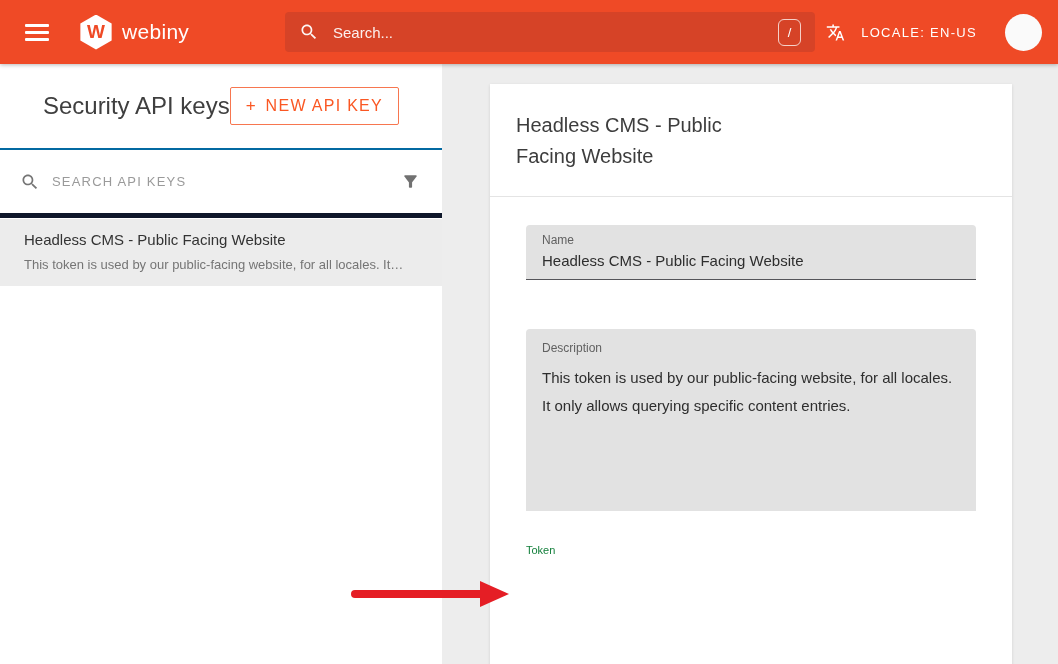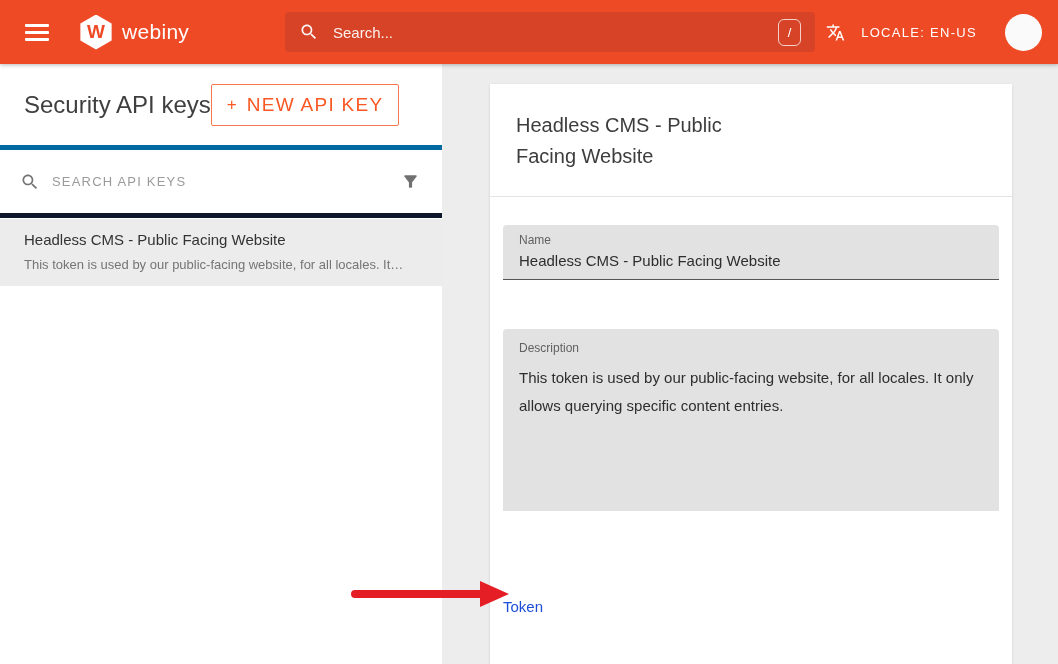--- a/index.html
+++ b/index.html
@@ -41,56 +41,56 @@
   .locale-label { color: #fff; font-size: 13px; letter-spacing: 1.3px; margin-left: 16px; }
   .avatar { width: 37px; height: 37px; border-radius: 50%; background: #fafafa; margin-left: 28px; cursor: pointer; }
 
   
   .main { display: flex; height: 600px; }
   .left-panel { width: 442px; background: #fff; flex: 0 0 auto; }
   .right-area { flex: 1; background: #ededed; position: relative; }
 
   
   .panel-header { height: 86px; padding: 0 24px 0 24px; display: flex; align-items: center;
-    justify-content: flex-start; border-bottom: 5px solid #0369a1; }
+    justify-content: center; border-bottom: 2px solid #0369a1; }
   .panel-title { font-size: 24px; font-weight: 400; color: #3f3f3f; }
   .new-key-btn { display: flex; align-items: center; background: #fff; border: 1px solid #f7764f;
     border-radius: 2px; color: #fa5723; padding: 9px 15px; cursor: pointer;
     font-family: "Liberation Sans", sans-serif; }
   .new-key-btn .plus { font-size: 17px; font-weight: 400; margin-right: 10px; line-height: 14px; }
-  .new-key-btn .lbl { font-size: 19px; letter-spacing: 1.3px; font-weight: 500; }
+  .new-key-btn .lbl { font-size: 16px; letter-spacing: 1.3px; font-weight: 500; }
 
   .panel-search { height: 68px; padding: 0 22px 0 20px; display: flex; align-items: center;
     border-bottom: 5px solid #0f172a; }
   .panel-search input { flex: 1; border: none; outline: none; font-size: 13px; letter-spacing: 1.2px;
     color: #444; margin-left: 12px; font-family: "Liberation Sans", sans-serif; }
   .panel-search input::placeholder { color: #9a9a9a; opacity: 1; }
   .filter-btn { background: transparent; border: none; cursor: pointer; padding: 0; display: flex; }
 
   .list-item { margin-top: 1px; background: #ececec; padding: 12px 24px 14px; cursor: pointer; }
   .li-title { font-size: 15px; color: #333; }
   .li-desc { font-size: 13px; color: #757575; margin-top: 9px;
     white-space: nowrap; overflow: hidden; }
 
   
   .card { position: absolute; left: 48px; right: 46px; top: 20px; bottom: -20px;
     background: #fff; box-shadow: 0 1px 3px rgba(0,0,0,.12); }
   .card-header { padding: 26px 26px 24px; border-bottom: 1px solid #e4e4e4; }
   .card-title { font-size: 20px; font-weight: 400; color: #3d3d3d; line-height: 31px; max-width: 250px; }
-  .card-body { padding: 28px 13px 24px; }
+  .card-body { padding: 28px 36px 24px; }
 
   .field { background: #e2e2e2; border-radius: 4px 4px 0 0; padding: 8px 16px 10px;
     border-bottom: 1px solid #55555a; }
   .field-label { font-size: 12px; color: #616161; display: block; }
   .field-value { font-size: 15px; color: #2e2e2e; margin-top: 5px; }
 
   .field.textarea { margin-top: 49px; height: 182px; border-bottom: none; padding-top: 12px; }
   .field.textarea .field-value { margin-top: 9px; line-height: 28px; }
 
-  .token-label { margin-top: 87px; font-size: 15px; color: #1d4ed8; }
+  .token-label { margin-top: 33px; font-size: 11px; color: #15803d; }
   .token-box { margin-top: 7px; height: 64px; background: #efefef; display: flex; align-items: center;
     padding: 0 16px; }
   .token-value { font-size: 14.5px; color: #222; letter-spacing: .2px; }
   .copy-btn { margin-left: auto; background: transparent; border: none; cursor: pointer; display: flex; padding: 0; }
 
   
   .red-arrow { position: absolute; left: 350px; top: 578px; z-index: 10; pointer-events: none; }
 </style>
 </head>
 <body>

